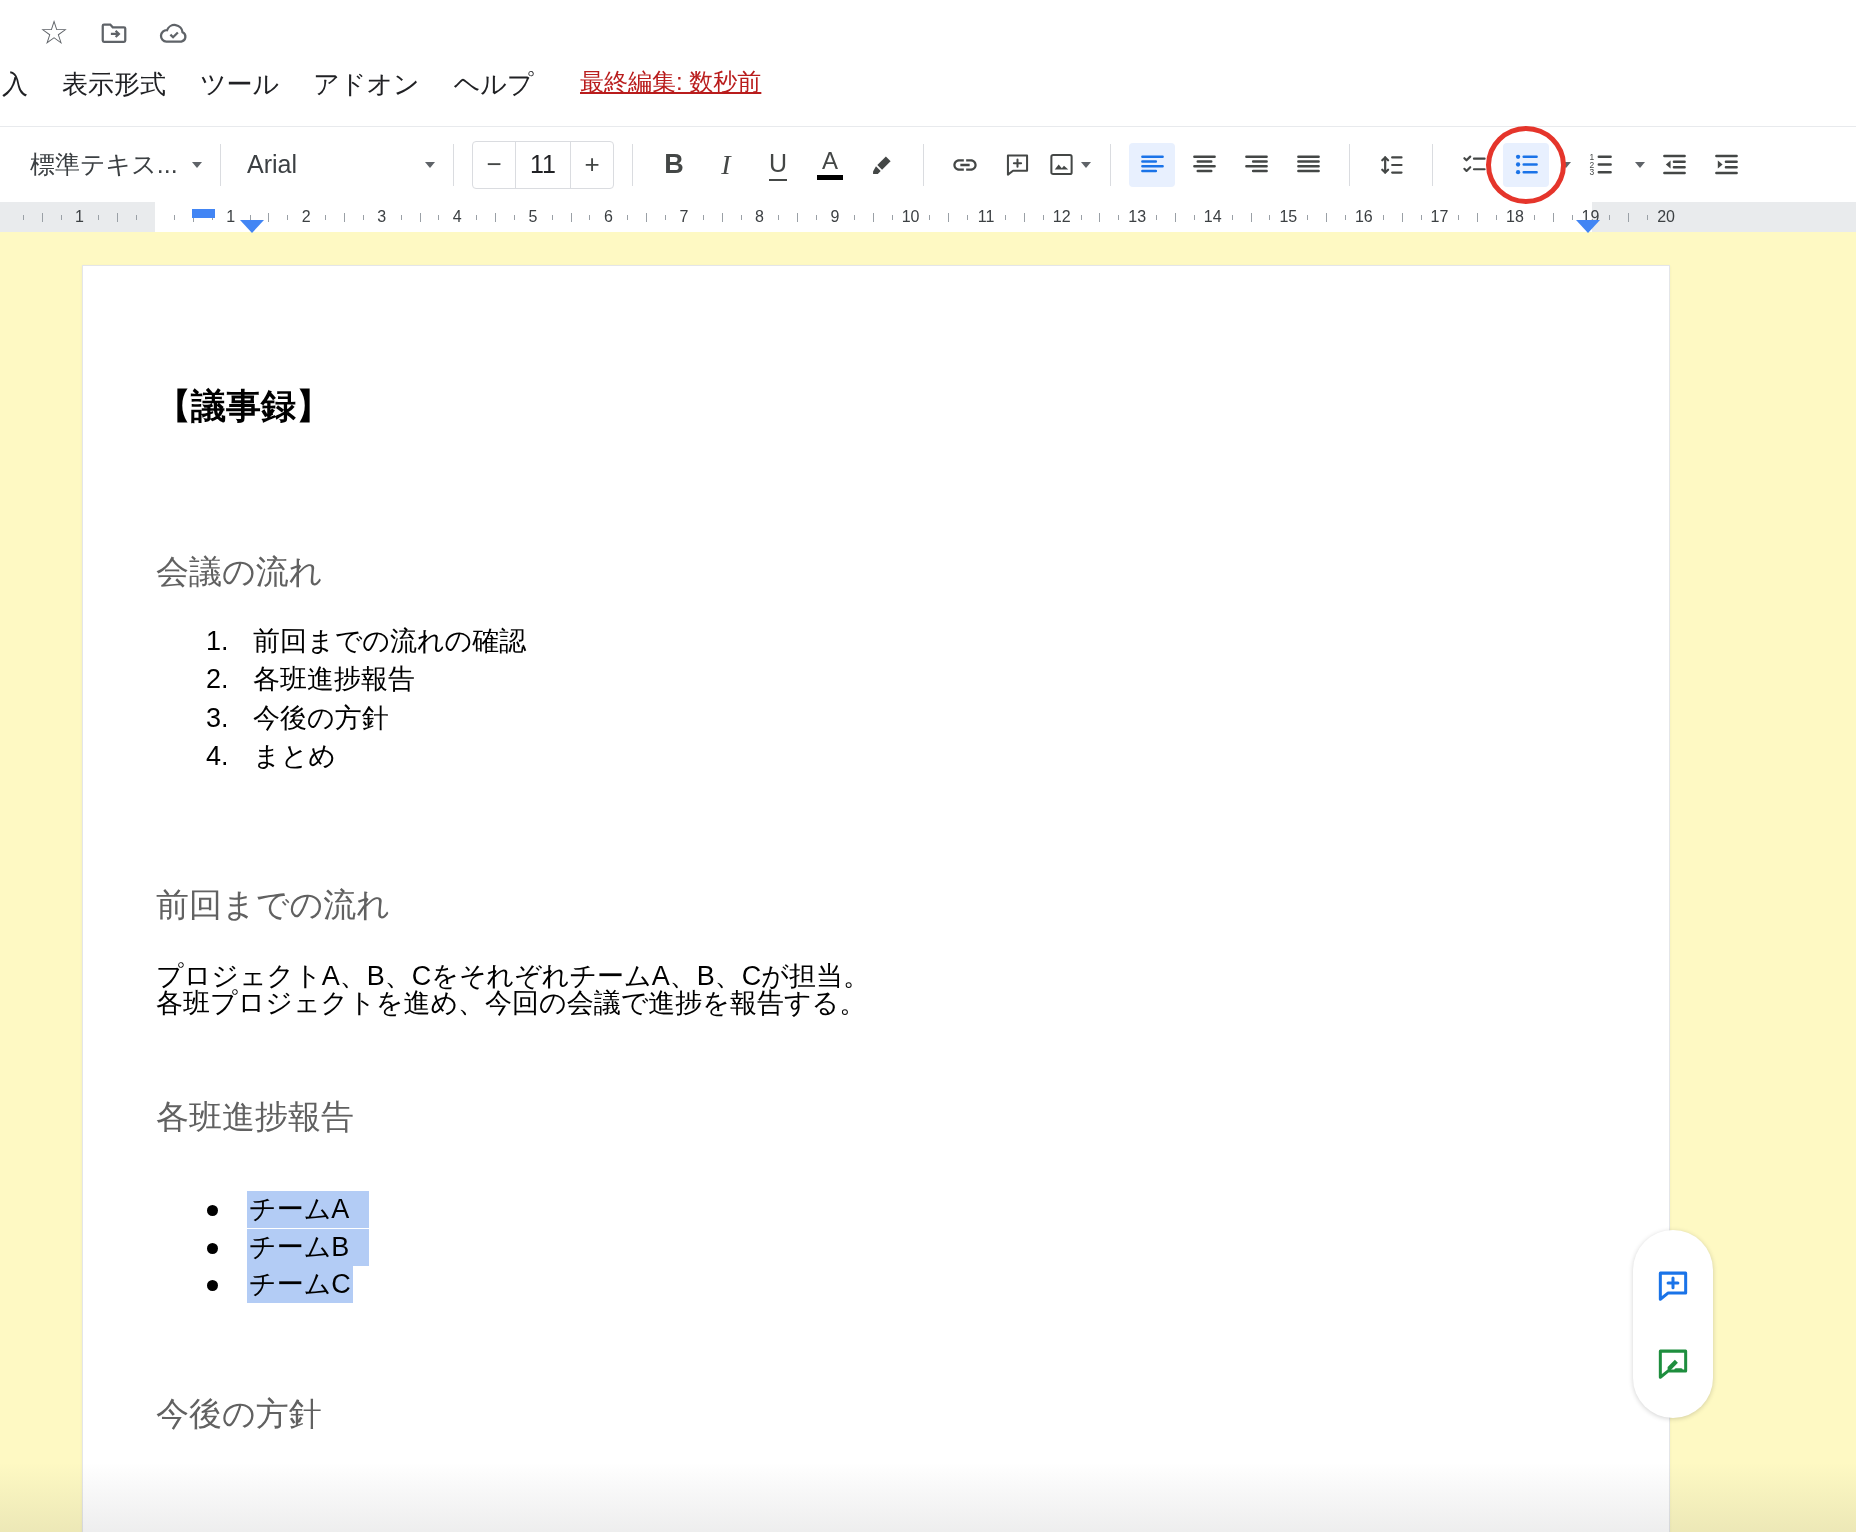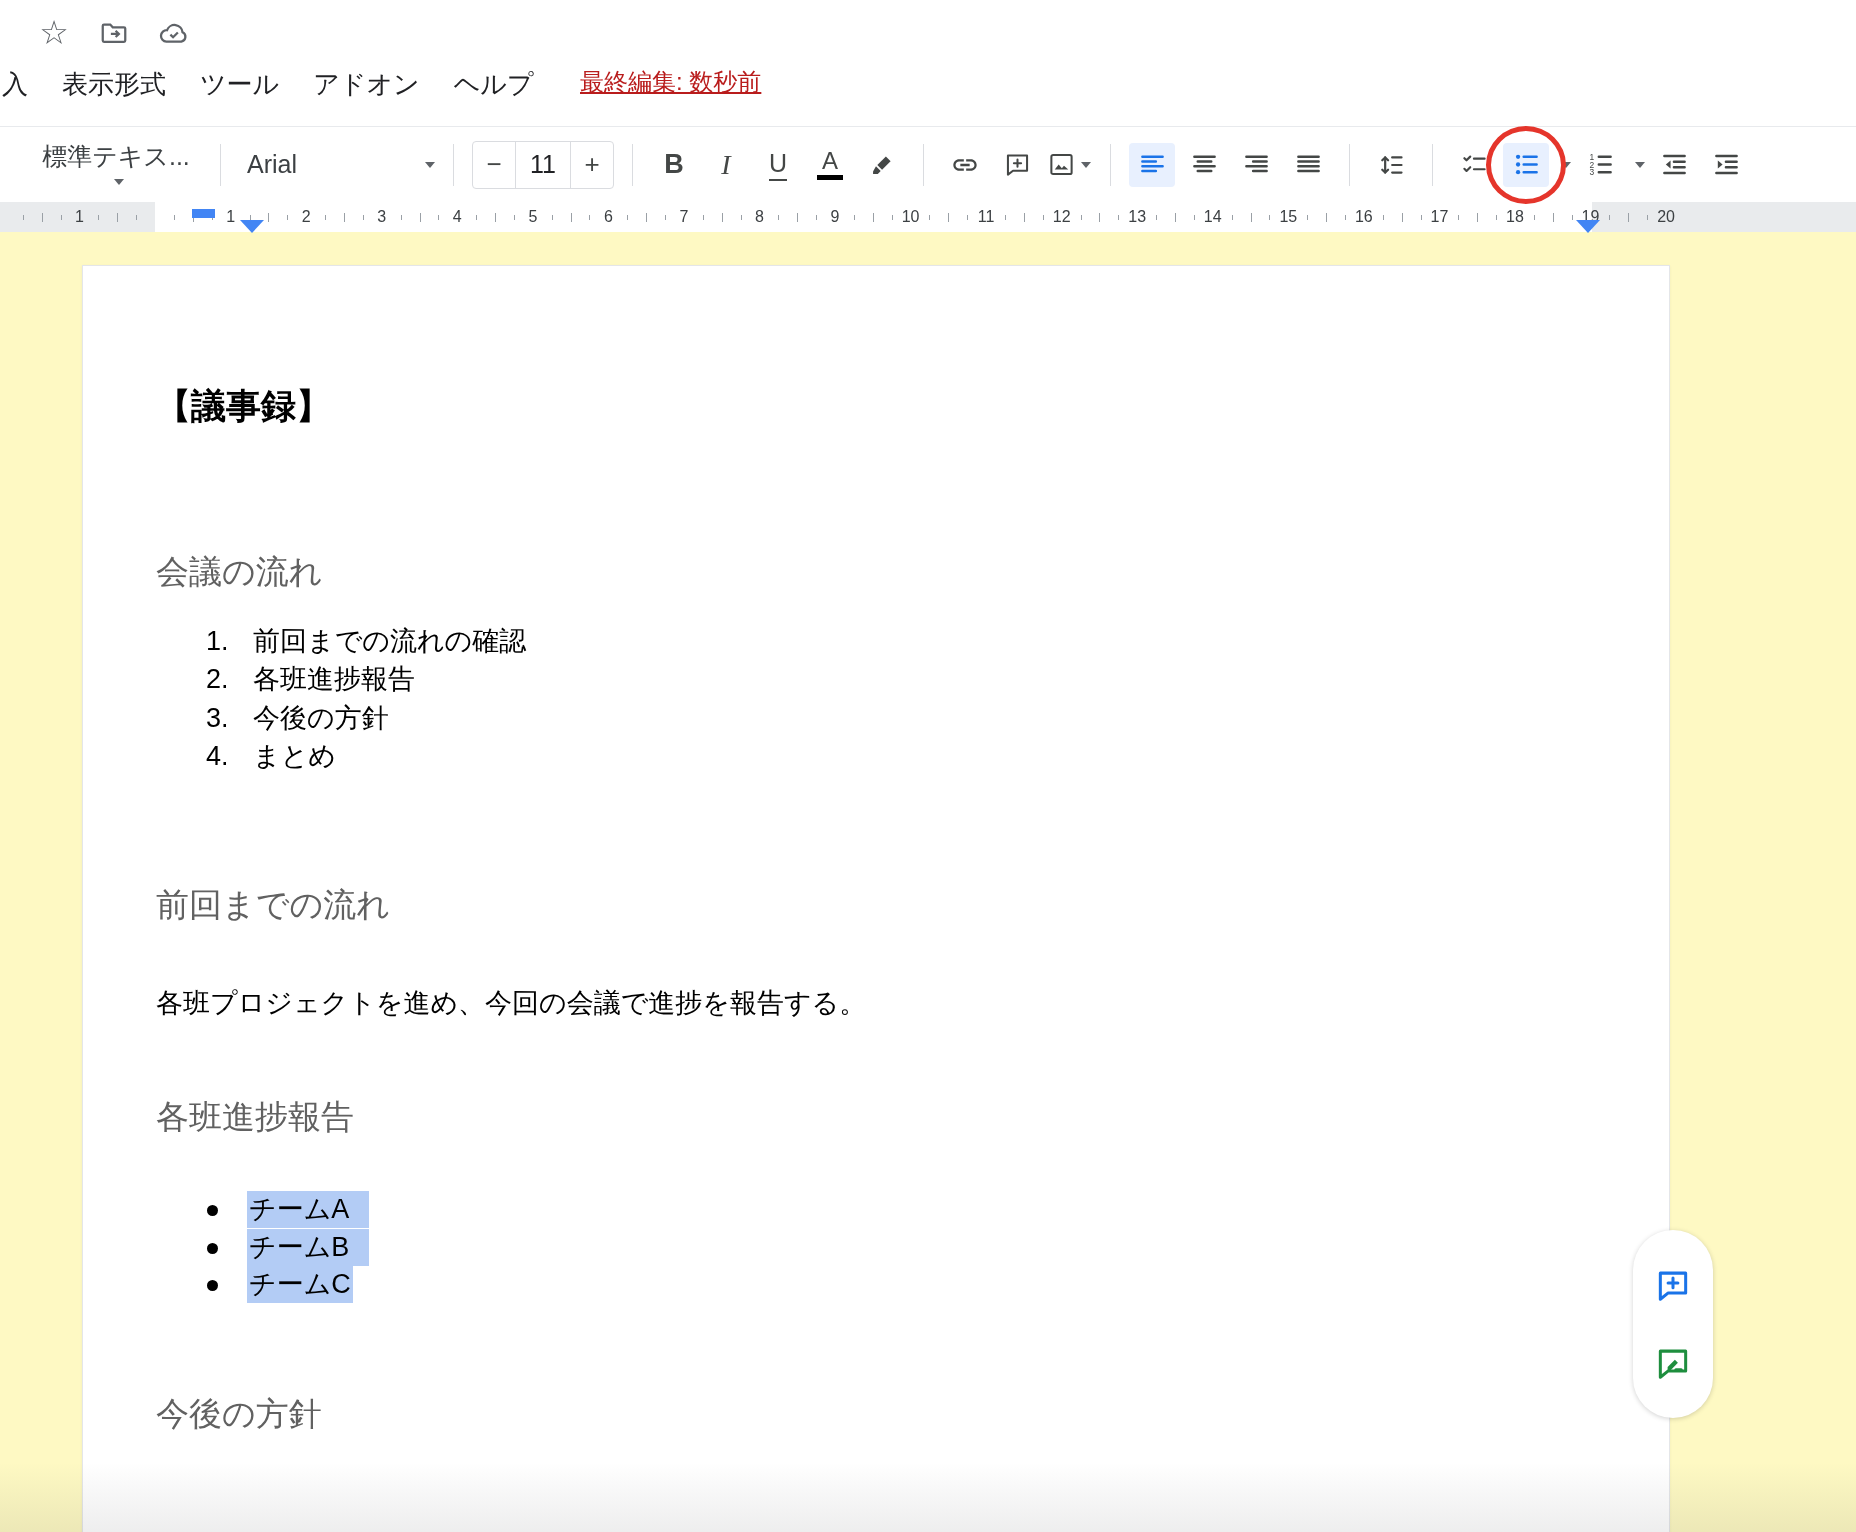--- a/index.html
+++ b/index.html
@@ -17,21 +17,21 @@
   .last-edit { position:absolute; left:580px; top:66px; font-size:24px; color:#b91c1c; text-decoration:underline; cursor:pointer;text-align:center; }
 
   
   .toolbar { position:absolute; left:0; top:126px; width:1856px; height:76px; background:#fff;
              border-top:1px solid #e8eaed; display:flex; align-items:center; padding-left:30px; }
   .sep { width:1px; height:42px; background:#dadce0; margin:0 18px; flex:0 0 auto; }
   .tb-btn { min-width:46px; height:44px; border-radius:4px; display:flex; align-items:center; justify-content:center;
             cursor:pointer; color:#444746; flex:0 0 auto; position:relative; }
   .tb-btn.active { background:#e8f0fe; color:#1a73e8; }
   .caret { width:0; height:0; border:5px solid transparent; border-top:6px solid #5f6368; margin-top:6px; margin-left:6px; }
-  .tb-style { width:172px; display:flex; align-items:center; justify-content:space-between; font-size:25px; color:#3c4043; cursor:pointer;flex-direction:column; }
+  .tb-style { width:172px; display:flex; align-items:center; justify-content:space-between; font-size:25px; color:#3c4043; cursor:pointer; }
   .tb-fontsel { width:196px; display:flex; align-items:center; justify-content:space-between; font-size:25px; color:#3c4043; cursor:pointer; padding-left:8px; }
   .size-group { display:flex; align-items:center; border:1px solid #dadce0; border-radius:4px; height:48px; overflow:hidden; }
   .size-group .sg-btn { width:42px; height:100%; display:flex; align-items:center; justify-content:center; font-size:26px; color:#444746; cursor:pointer; }
   .size-group .sg-val { width:56px; height:100%; display:flex; align-items:center; justify-content:center;
                         border-left:1px solid #dadce0; border-right:1px solid #dadce0; font-size:25px; color:#202124; cursor:text; }
   .glyph-b { font-weight:bold; font-size:27px; }
   .glyph-i { font-family:"Liberation Serif","DejaVu Serif",serif; font-style:italic; font-size:28px; }
   .glyph-u { font-size:25px; border-bottom:2px solid #444746; padding-bottom:1px; }
   .color-a { display:flex; flex-direction:column; align-items:center; line-height:1; }
   .color-a .a-letter { font-size:24px; color:#444746; }
@@ -401,20 +401,21 @@
 
     <div class="doc-h h-agenda">会議の流れ</div>
     <ol class="agenda-list doc-body">
         <li><span>前回までの流れの確認</span></li>
         <li><span>各班進捗報告</span></li>
         <li><span>今後の方針</span></li>
         <li><span>まとめ</span></li>
       </ol>
 
     <div class="doc-h h-previous">前回までの流れ</div>
+    <div class="doc-body para-line pl-1">プロジェクトA、B、CをそれぞれチームA、B、Cが担当。</div>
     <div class="doc-body para-line pl-2">各班プロジェクトを進め、今回の会議で進捗を報告する。</div>
 
     <div class="doc-h h-progress">各班進捗報告</div>
     <ul class="team-list doc-body">
         <li>
     <span class="hl sel trail">チームA</span>
   </li>
         <li>
     <span class="hl sel trail">チームB</span>
   </li>

